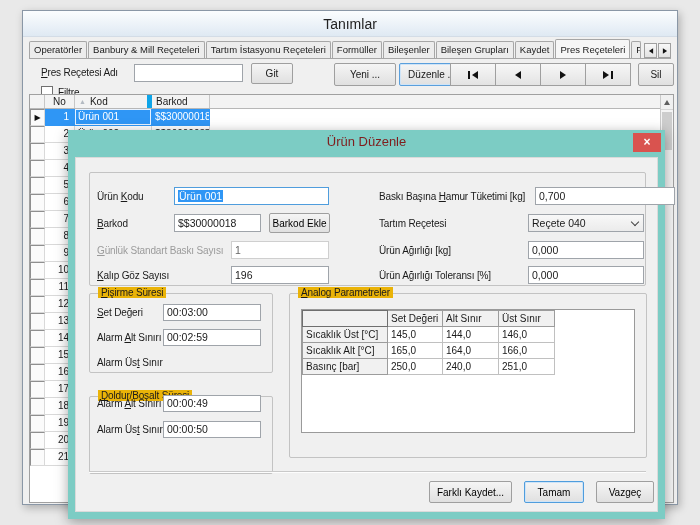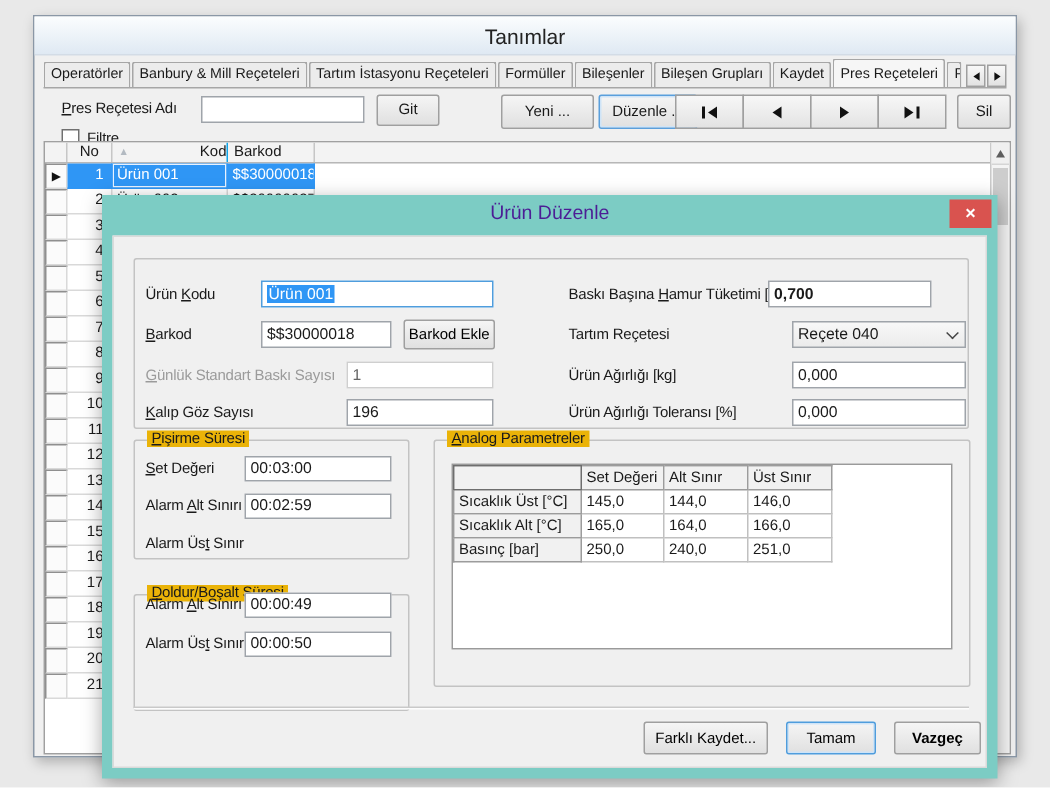--- a/index.html
+++ b/index.html
@@ -37,21 +37,21 @@
   .tri-l{width:0;height:0;border-top:4px solid transparent;border-bottom:4px solid transparent;border-right:6px solid #111;}
   .tri-r{width:0;height:0;border-top:4px solid transparent;border-bottom:4px solid transparent;border-left:6px solid #111;}
   .vbar{width:2px;height:8px;background:#111;}
 
   
   .grid{position:absolute;left:6px;top:83px;width:645px;height:409px;background:#fff;border:1px solid #a0a0a0;overflow:hidden;}
   .ghead{position:absolute;left:0;top:0;right:13px;height:14px;background:#f3f3f3;border-bottom:1px solid #b7b7b7;
          display:flex;font-size:10px;}
   .ghead .hind{width:15px;border-right:1px solid #c6c6c6;}
   .ghead .hno{width:30px;text-align:center;border-right:1px solid #c6c6c6;line-height:13px;}
-  .ghead .hkod{width:77px;border-right:1px solid #0ea5e9;line-height:13px;padding-left:4px;display:flex;align-items:center;gap:4px;justify-content:space-between;}
+  .ghead .hkod{width:77px;border-right:5px solid #0ea5e9;line-height:13px;padding-left:4px;display:flex;align-items:center;gap:4px;}
   .ghead .hbar{width:58px;border-right:1px solid #c6c6c6;line-height:13px;padding-left:4px;}
   .sort{font-size:7px;color:#b3bac2;line-height:1;}
   .gbody{position:absolute;left:0;top:14px;right:13px;bottom:0;}
   .grow{display:flex;height:17px;font-size:10px;}
   .grow>div{border-right:1px solid #d9d9d9;border-bottom:1px solid #d9d9d9;line-height:16px;overflow:hidden;white-space:nowrap;}
   .cind{width:15px;background:#fbfbfb;border:1px solid #8f8f8f;display:flex;align-items:center;justify-content:center;}
   .cno{width:30px;text-align:right;padding-right:5px;}
   .ckod{width:77px;padding-left:3px;}
   .cbar{width:58px;padding-left:3px;}
   .grow.rsel .cno,.grow.rsel .ckod,.grow.rsel .cbar{background:var(--blue);color:#fff;border-color:var(--blue);}
@@ -59,21 +59,21 @@
   .rind{font-size:8px;color:#111;line-height:1;}
   .sbar{position:absolute;right:0;top:0;bottom:0;width:13px;background:#f4f4f4;border-left:1px solid #c9c9c9;}
   .sb-up{position:absolute;left:0;top:0;width:12px;height:15px;background:#f0f0f0;border-bottom:1px solid #d5d5d5;
          display:flex;align-items:center;justify-content:center;}
   .tri-up{width:0;height:0;border-left:3.5px solid transparent;border-right:3.5px solid transparent;border-bottom:5px solid #5e5e5e;}
   .sb-thumb{position:absolute;left:1px;top:17px;width:10px;height:38px;background:#cdcdcd;}
 
   
   .dialog{position:absolute;left:68px;top:130px;width:597px;height:389px;background:var(--teal);
           box-shadow:0 3px 12px rgba(0,0,0,.35);}
-  .dlg-title{height:24px;line-height:24px;text-align:center;color:#4c1d95;font-size:13px;}
+  .dlg-title{height:24px;line-height:24px;text-align:center;color:#7f1d1d;font-size:13px;}
   .dlg-close{position:absolute;top:3px;right:4px;width:28px;height:19px;background:var(--red);color:#fff;
              border:none;font-size:12px;font-weight:bold;line-height:19px;text-align:center;padding:0;}
   .dlg-content{position:absolute;left:7px;top:27px;right:7px;bottom:7px;background:#f0f0f0;border:1px solid #dadada;}
   .frame{position:absolute;border:1px solid #c3c3c3;border-radius:2px;}
   .legend{position:absolute;top:-7px;left:8px;background:#eab308;padding:0 3px;font-size:10px;letter-spacing:-0.15px;}
   .dlbl{position:absolute;white-space:nowrap;font-size:10px;letter-spacing:-0.15px;}
   .dlbl.dis{color:#9b9b9b;}
   .dbox{position:absolute;background:#fff;border:1px solid #9fa4aa;height:18px;line-height:16px;padding:0 3px;
         font-size:10.5px;white-space:nowrap;overflow:hidden;}
   .dbox.h17{height:17px;line-height:15px;}
@@ -323,21 +323,21 @@
       <div class="dbox" style="left:98px;top:56px;width:87px;">$$30000018</div>
       <button class="dbtn" style="left:193px;top:55px;width:61px;height:20px;">Barkod Ekle</button>
 
       <div class="dlbl dis" style="left:21px;top:87px;"><u>G</u>ünlük Standart Baskı Sayısı</div>
       <div class="dbox dis" style="left:155px;top:83px;width:98px;">1</div>
 
       <div class="dlbl" style="left:21px;top:112px;"><u>K</u>alıp Göz Sayısı</div>
       <div class="dbox" style="left:155px;top:108px;width:98px;">196</div>
 
       <div class="dlbl" style="left:303px;top:33px;">Baskı Başına <u>H</u>amur Tüketimi [kg]</div>
-      <div class="dbox" style="left:436px;top:29px;width:109px;font-weight:bold;">0,700</div>
+      <div class="dbox" style="left:459px;top:29px;width:140px;">0,700</div>
 
       <div class="dlbl" style="left:303px;top:60px;">Tartım Reçetesi</div>
       <div class="combo" style="left:452px;top:56px;width:116px;">
         <span>Reçete 040</span>
         <span class="chev"></span>
       </div>
 
       <div class="dlbl" style="left:303px;top:87px;">Ürün Ağırlığı [kg]</div>
       <div class="dbox" style="left:452px;top:83px;width:116px;">0,000</div>
 
@@ -393,16 +393,16 @@
                 <td class="c2">240,0</td>
                 <td class="c3">251,0</td>
               </tr>
             </tbody>
         </table>
       </div>
 
       <div class="sep" style="top:313px;"></div>
       <button class="dbtn" style="left:353px;top:323px;width:83px;">Farklı Kaydet...</button>
       <button class="dbtn focus" style="left:448px;top:323px;width:60px;">Tamam</button>
-      <button class="dbtn" style="left:520px;top:323px;width:58px;font-weight:bold;">Vazgeç</button>
+      <button class="dbtn" style="left:520px;top:323px;width:58px;">Vazgeç</button>
     </div>
   </div>
 </div>
 
 </body></html>

